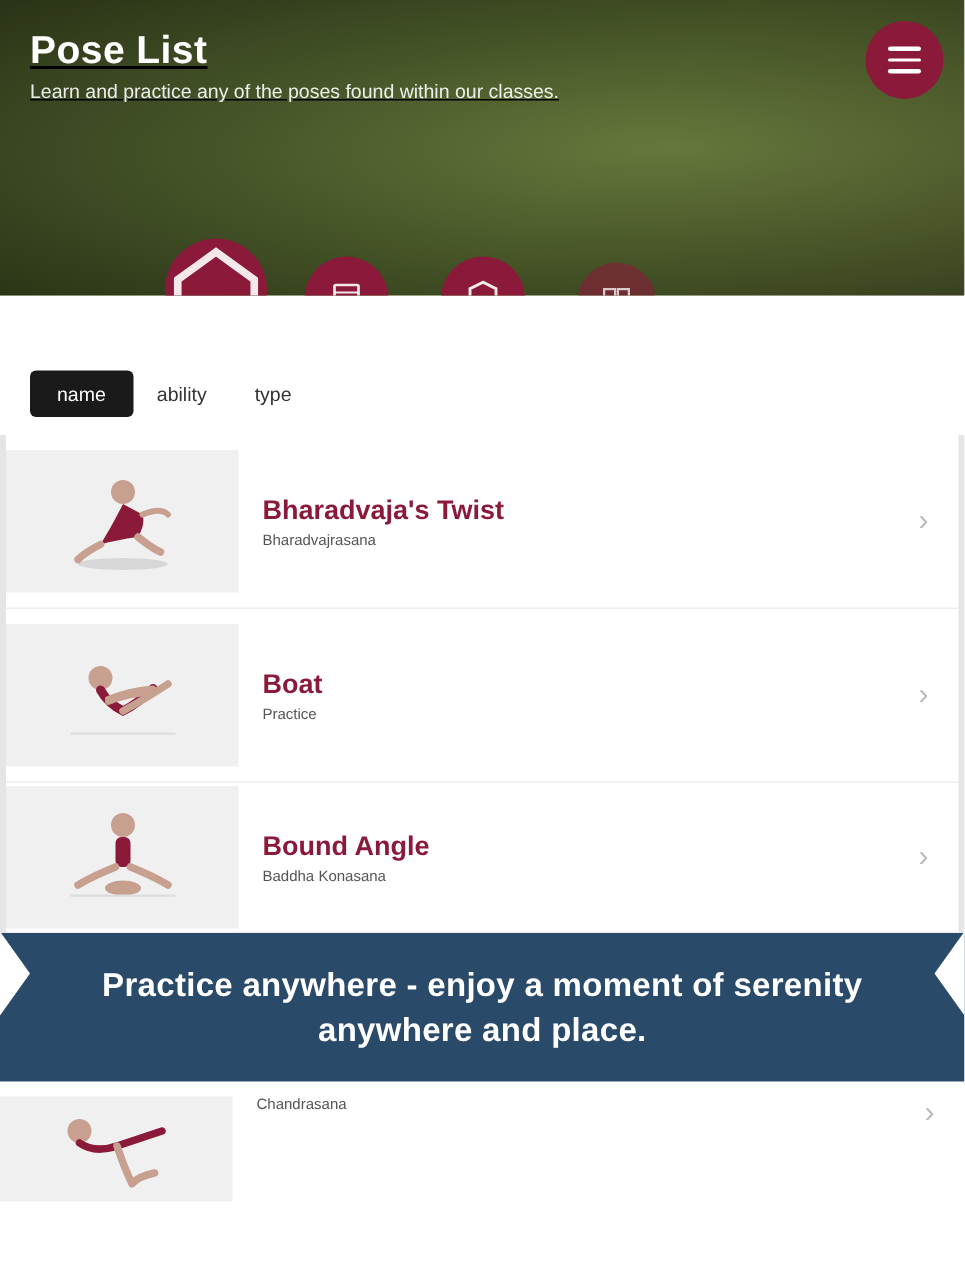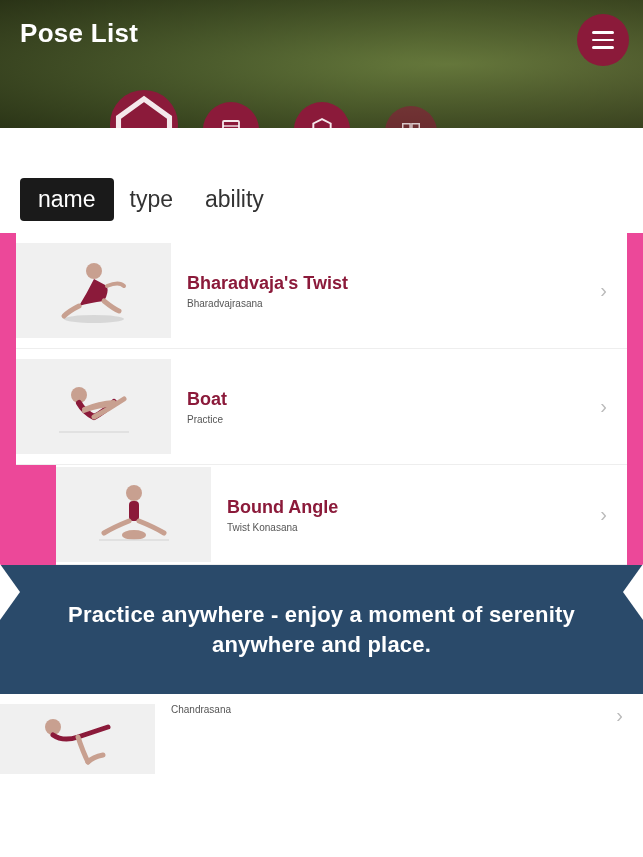--- a/index.html
+++ b/index.html
@@ -10,23 +10,24 @@
       font-family: -apple-system, 'Helvetica Neue', Arial, sans-serif;
       overflow: hidden;
       background: #fff;
       position: relative;
     }
 
     
     .hero {
       position: relative;
       width: 100%;
-      height: 128px;
+      height: 197px;
       background: linear-gradient(135deg, #3a3a2a 0%, #4a5a30 30%, #6b7a3a 60%, #5a4a30 100%);
       overflow: hidden;
+      text-decoration: underline;
     }
 
     .hero-bg {
       position: absolute;
       inset: 0;
       background: radial-gradient(ellipse at 70% 50%, rgba(100,120,60,0.8) 0%, rgba(40,50,20,0.9) 100%);
     }
 
     .hero-content {
       position: relative;
@@ -136,39 +137,39 @@
     .sort-tabs {
       display: flex;
       align-items: center;
       padding: 50px 20px 12px 20px;
       gap: 0;
       background: #fff;
     }
 
     .sort-tab {
       padding: 8px 16px;
-      font-size: 23px;
+      font-size: 13px;
       font-weight: 500;
       color: #333;
       cursor: pointer;
       border: none;
       background: transparent;
     }
 
     .sort-tab.active {
       background: #1a1a1a;
       color: #fff;
       border-radius: 4px;
       padding: 8px 18px;
     }
 
     
     .pose-list {
-      background: #ec4899;
-      padding: 0 16px;
+      background: #e5e5e5;
+      padding: 0 4px;
     }
 
     .pose-item {
       display: flex;
       align-items: center;
       padding: 10px 20px 10px 0;
       border-bottom: 1px solid #eee;
       background: #fff;
       cursor: pointer;
       position: relative;
@@ -212,21 +213,21 @@
     .chevron {
       color: #bbb;
       font-size: 20px;
       font-weight: 300;
       margin-left: 8px;
     }
 
     
     .promo-banner {
       background: #2a4a6a;
-      padding: 35px 30px;
+      padding: 20px 30px;
       text-align: center;
       position: relative;
     }
 
     .promo-banner::before,
     .promo-banner::after {
       content: '';
       position: absolute;
       top: -1px;
       width: 0;
@@ -278,20 +279,21 @@
       overflow: hidden;
     }
   </style>
 </head>
 <body>
 
 <div class="hero">
   <div class="hero-bg"></div>
   <div class="hero-content">
     <div class="hero-title">Pose List</div>
+    <div class="hero-subtitle">Learn and practice any of the poses found within our classes.</div>
   </div>
 
   <button class="menu-button">
     <div class="menu-icon-lines">
       <span></span>
       <span></span>
       <span></span>
     </div>
   </button>
 
@@ -319,22 +321,22 @@
         <rect x="13" y="3" width="8" height="8" stroke="rgba(255,255,255,0.75)" stroke-width="1.6" fill="none"></rect>
         <rect x="3" y="13" width="8" height="8" stroke="rgba(255,255,255,0.75)" stroke-width="1.6" fill="none"></rect>
         <rect x="13" y="13" width="8" height="8" stroke="rgba(255,255,255,0.75)" stroke-width="1.6" fill="none"></rect>
       </svg>
     </button>
   </div>
 </div>
 
 <div class="sort-tabs">
   <button class="sort-tab active">name</button>
+  <button class="sort-tab">ability</button>
   <button class="sort-tab">type</button>
-  <button class="sort-tab">ability</button>
 </div>
 
 <div class="pose-list">
 
   <div class="pose-item">
     <div class="pose-thumb">
       <svg width="90" height="80" viewBox="0 0 90 80">
 
         <ellipse cx="45" cy="20" rx="8" ry="8" fill="#c8a090"></ellipse>
 
@@ -371,39 +373,39 @@
         <line x1="10" y1="65" x2="80" y2="65" stroke="#ddd" stroke-width="1.5"></line>
       </svg>
     </div>
     <div class="pose-info">
       <div class="pose-name-en">Boat</div>
       <div class="pose-name-san">Practice</div>
     </div>
     <span class="chevron">›</span>
   </div>
 
-  <div class="pose-item" style="height:88px; overflow:hidden;margin-left:40px;">
+  <div class="pose-item" style="height:88px; overflow:hidden;">
     <div class="pose-thumb">
       <svg width="90" height="80" viewBox="0 0 90 80">
 
         <ellipse cx="45" cy="18" rx="8" ry="8" fill="#c8a090"></ellipse>
 
         <rect x="40" y="26" width="10" height="20" rx="4" fill="#8b1a3a"></rect>
 
         <path d="M40 46 Q25 52 15 58" stroke="#c8a090" stroke-width="5" fill="none" stroke-linecap="round"></path>
         <path d="M50 46 Q65 52 75 58" stroke="#c8a090" stroke-width="5" fill="none" stroke-linecap="round"></path>
 
         <ellipse cx="45" cy="60" rx="12" ry="5" fill="#c8a090"></ellipse>
 
         <line x1="10" y1="65" x2="80" y2="65" stroke="#ddd" stroke-width="1.5"></line>
       </svg>
     </div>
     <div class="pose-info">
       <div class="pose-name-en">Bound Angle</div>
-      <div class="pose-name-san">Twist Konasana</div>
+      <div class="pose-name-san">Baddha Konasana</div>
     </div>
     <span class="chevron">›</span>
   </div>
 </div>
 
 <div class="promo-banner">
   <div class="promo-text">Practice anywhere - enjoy a moment of serenity anywhere and place.</div>
 </div>
 
 <div class="pose-item-partial">

